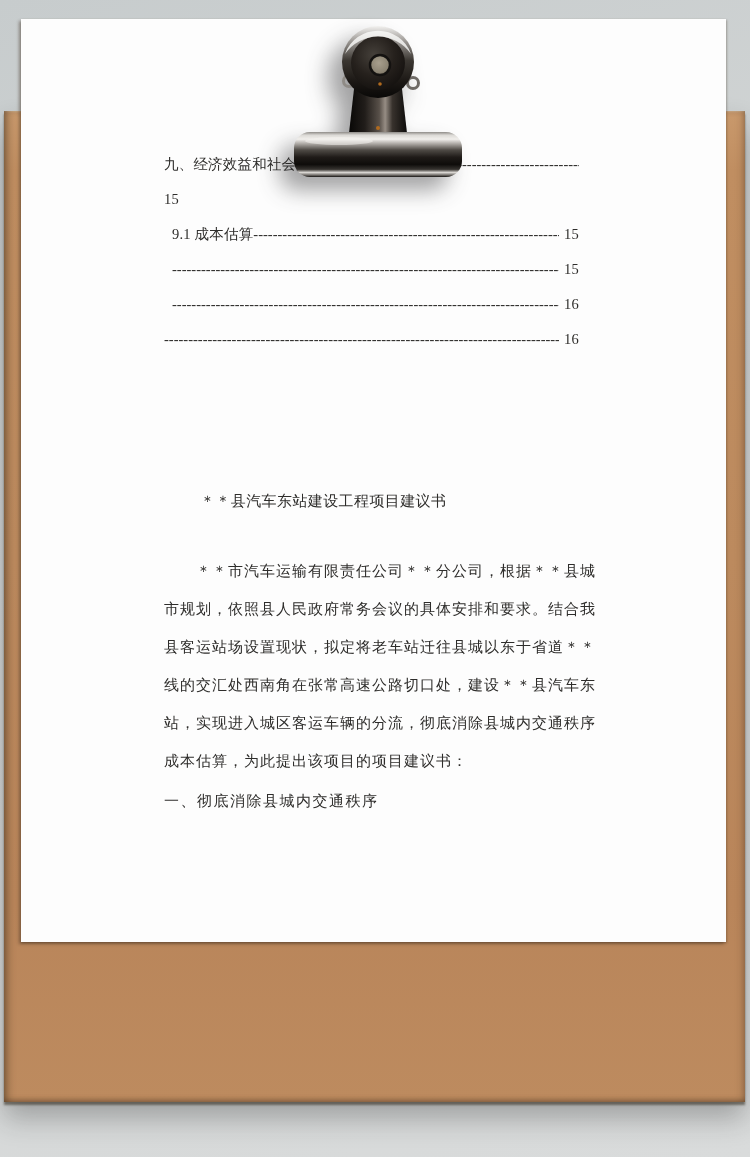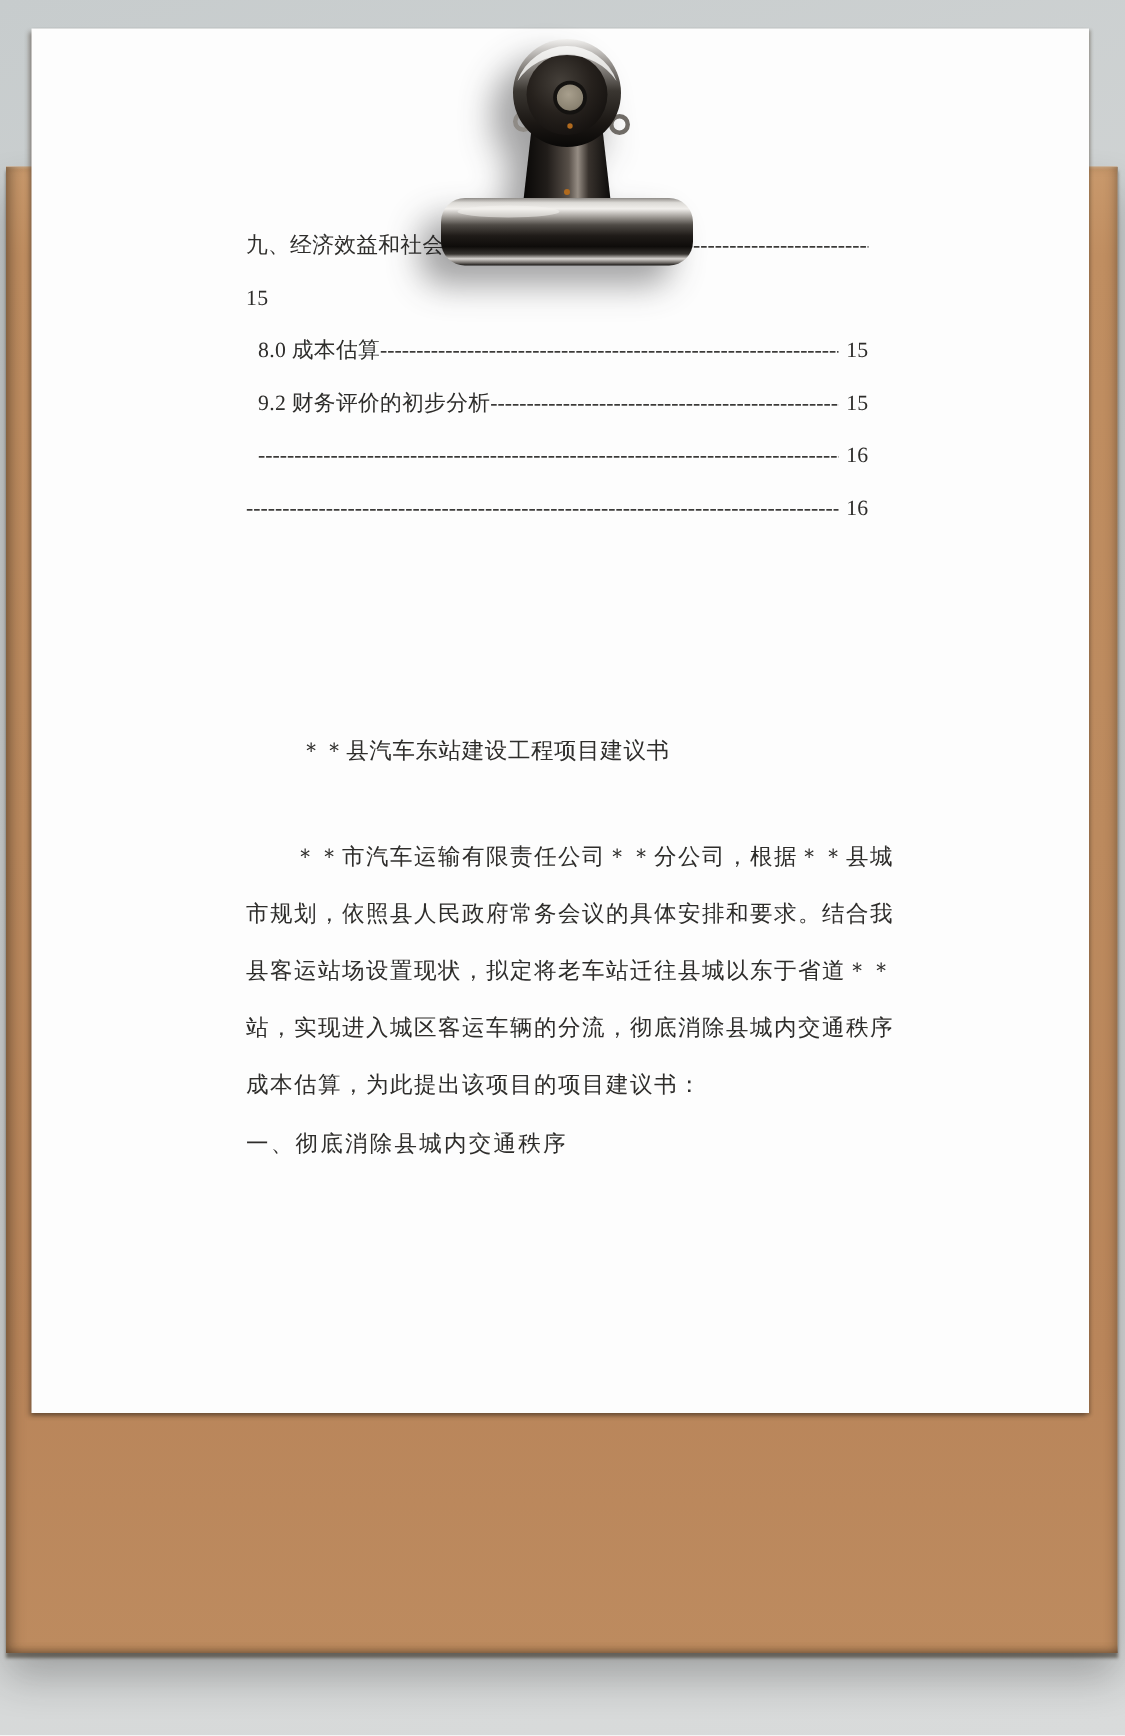--- a/index.html
+++ b/index.html
@@ -63,45 +63,45 @@
 
       <div class="toc">
         <div class="toc-row">
           <span class="toc-label">九、经济效益和社会效益的初步评价</span>
           <span class="toc-leader">------------------------------------------------------------------------------------------------------------------------------------------------------------------------------------------------------------------------------------------------------------------------------------------------------------</span>
         </div>
         <div class="toc-row">
           <span class="toc-label">15</span>
         </div>
         <div class="toc-row indent">
-          <span class="toc-label">8.0 成本估算</span>
+          <span class="toc-label">9.1 成本估算</span>
           <span class="toc-leader">------------------------------------------------------------------------------------------------------------------------------------------------------------------------------------------------------------------------------------------------------------------------------------------------------------</span>
           <span class="toc-page">15</span>
         </div>
         <div class="toc-row indent">
-          <span class="toc-label">9.2 财务评价的初步分析</span>
           <span class="toc-leader">------------------------------------------------------------------------------------------------------------------------------------------------------------------------------------------------------------------------------------------------------------------------------------------------------------</span>
           <span class="toc-page">15</span>
         </div>
         <div class="toc-row indent">
           <span class="toc-leader">------------------------------------------------------------------------------------------------------------------------------------------------------------------------------------------------------------------------------------------------------------------------------------------------------------</span>
           <span class="toc-page">16</span>
         </div>
         <div class="toc-row">
           <span class="toc-leader">------------------------------------------------------------------------------------------------------------------------------------------------------------------------------------------------------------------------------------------------------------------------------------------------------------</span>
           <span class="toc-page">16</span>
         </div>
       </div>
 
       <div class="doc-title">＊＊县汽车东站建设工程项目建议书</div>
 
       <div class="doc-body">
         <div class="body-line first">＊＊市汽车运输有限责任公司＊＊分公司，根据＊＊县城</div>
         <div class="body-line">市规划，依照县人民政府常务会议的具体安排和要求。结合我</div>
         <div class="body-line">县客运站场设置现状，拟定将老车站迁往县城以东于省道＊＊</div>
+        <div class="body-line">线的交汇处西南角在张常高速公路切口处，建设＊＊县汽车东</div>
         <div class="body-line">站，实现进入城区客运车辆的分流，彻底消除县城内交通秩序</div>
         <div class="body-line">成本估算，为此提出该项目的项目建议书：</div>
         <div class="section-heading">一、彻底消除县城内交通秩序</div>
       </div>
 
     </div>
   </div>
 
   <svg class="clip" viewBox="0 0 178 158" aria-hidden="true">
     <defs>

